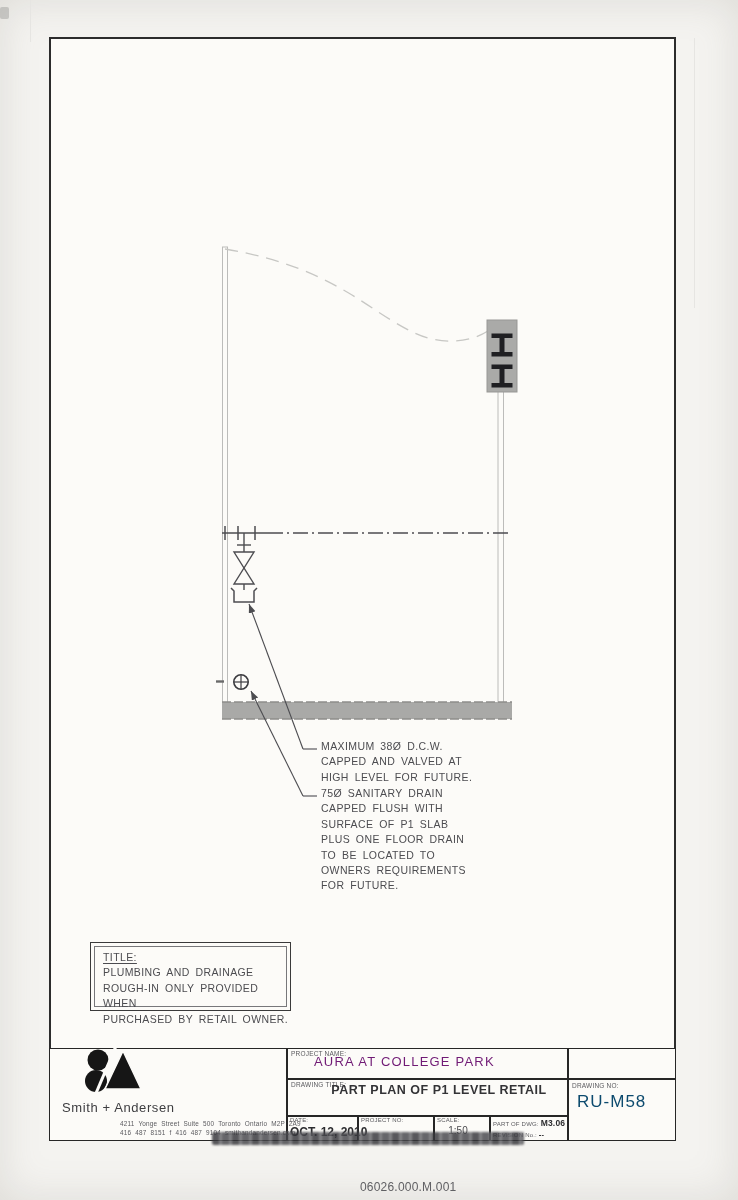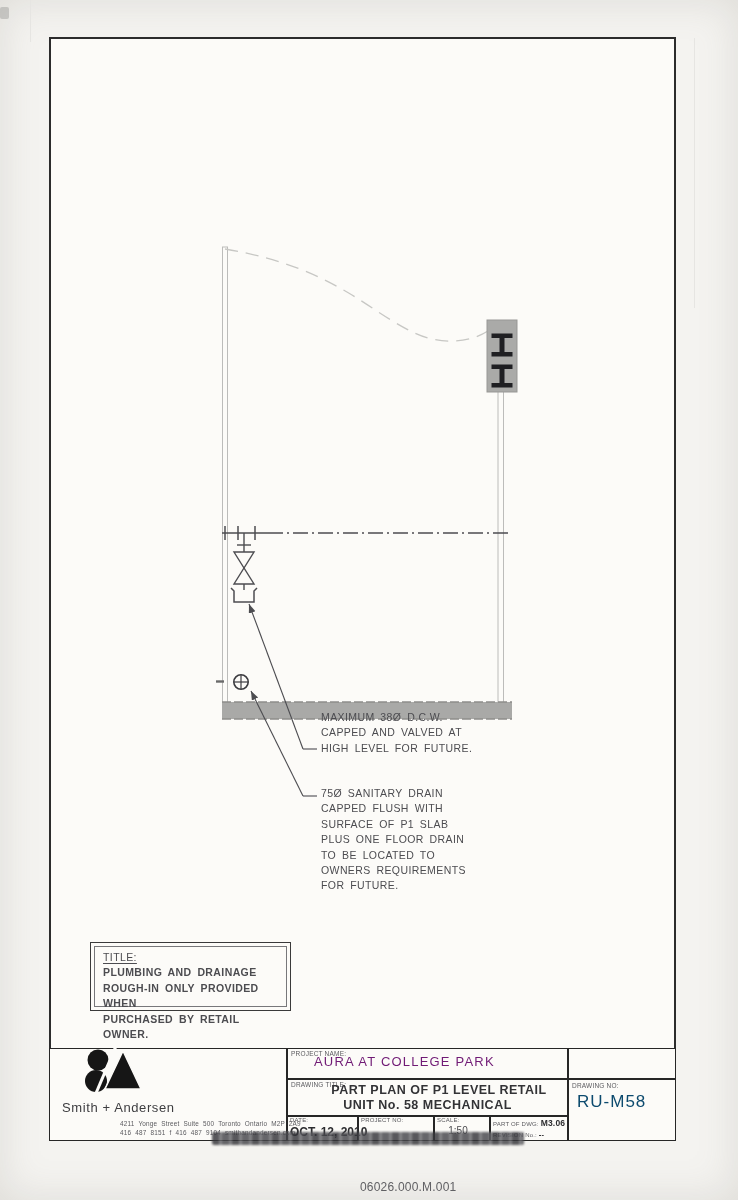--- a/index.html
+++ b/index.html
@@ -120,36 +120,36 @@
     <g stroke="#4c4c50" stroke-width="1.1" fill="none">
       <line x1="317" y1="749" x2="303" y2="749"></line>
       <line x1="303" y1="749" x2="249" y2="604" marker-end="url(#arr)"></line>
     </g>
     <g stroke="#4c4c50" stroke-width="1.1" fill="none">
       <line x1="317" y1="796" x2="303" y2="796"></line>
       <line x1="303" y1="796" x2="251" y2="691" marker-end="url(#arr)"></line>
     </g>
   </svg>
 
-  <div class="t cad" style="left:321px;top:710px;">MAXIMUM 38Ø D.C.W.
+  <div class="t cad" style="left:321px;top:739px;">MAXIMUM 38Ø D.C.W.
 CAPPED AND VALVED AT
 HIGH LEVEL FOR FUTURE.</div>
   <div class="t cad" style="left:321px;top:786px;">75Ø SANITARY DRAIN
 CAPPED FLUSH WITH
 SURFACE OF P1 SLAB
 PLUS ONE FLOOR DRAIN
 TO BE LOCATED TO
 OWNERS REQUIREMENTS
 FOR FUTURE.</div>
 
   <div class="notebox">
     <div class="inner"></div>
     <div class="txt cad" style="position:absolute;">
       <span class="ttl">TITLE:</span>
-      <div style="white-space:pre-line;font-weight:bold;">PLUMBING AND DRAINAGE
+      <div style="white-space:pre-line;">PLUMBING AND DRAINAGE
 ROUGH-IN ONLY PROVIDED WHEN
 PURCHASED BY RETAIL OWNER.</div>
     </div>
   </div>
 
   <div class="cell" style="left:49px;top:1048px;width:238px;height:93px;"></div>
   <div class="cell" style="left:287px;top:1048px;width:281px;height:31px;"></div>
   <div class="cell" style="left:568px;top:1048px;width:108px;height:31px;"></div>
   <div class="cell" style="left:287px;top:1079px;width:281px;height:37px;"></div>
   <div class="cell" style="left:568px;top:1079px;width:108px;height:62px;"></div>
@@ -166,21 +166,20 @@
   </svg>
   <div class="val" style="left:62px;top:1100px;font-size:13px;letter-spacing:.6px;color:#3d3d40;">Smith + Andersen</div>
   <div class="lbl" style="left:120px;top:1120px;font-size:6.4px;word-spacing:2px;">4211 Yonge Street Suite 500 Toronto Ontario M2P 2A9</div>
   <div class="lbl" style="left:120px;top:1129px;font-size:6.4px;word-spacing:2px;">416 487 8151 f 416 487 9104 smithandandersen.com</div>
 
   <div class="lbl" style="left:291px;top:1050px;">PROJECT NAME:</div>
   <div class="val" style="left:314px;top:1054px;font-size:13px;letter-spacing:1.2px;">AURA AT COLLEGE PARK</div>
 
   <div class="lbl" style="left:291px;top:1081px;">DRAWING TITLE:</div>
   <div class="val" style="left:287px;top:1083px;width:304px;text-align:center;font-size:12.5px;font-weight:700;color:#333336;letter-spacing:.5px;">PART PLAN OF P1 LEVEL RETAIL</div>
-  <div class="val" style="left:287px;top:1098px;width:281px;text-align:center;font-size:12.5px;font-weight:700;color:#333336;letter-spacing:.5px;">UNIT No. 58 MECHANICAL</div>
 
   <div class="lbl" style="left:572px;top:1082px;">DRAWING NO:</div>
   <div class="val" style="left:577px;top:1092px;font-size:17px;letter-spacing:1px;color:#0c4a6e;">RU-M58</div>
 
   <div class="lbl" style="left:290px;top:1117px;font-size:6px;">DATE:</div>
   <div class="val" style="left:290px;top:1125px;font-size:12px;font-weight:700;color:#2d2d30;">OCT. 12, 2010</div>
 
   <div class="lbl" style="left:361px;top:1117px;font-size:6px;">PROJECT NO:</div>
   <div class="val" style="left:360px;top:1180px;font-size:12px;color:#606064;letter-spacing:.2px;">06026.000.M.001</div>
 

